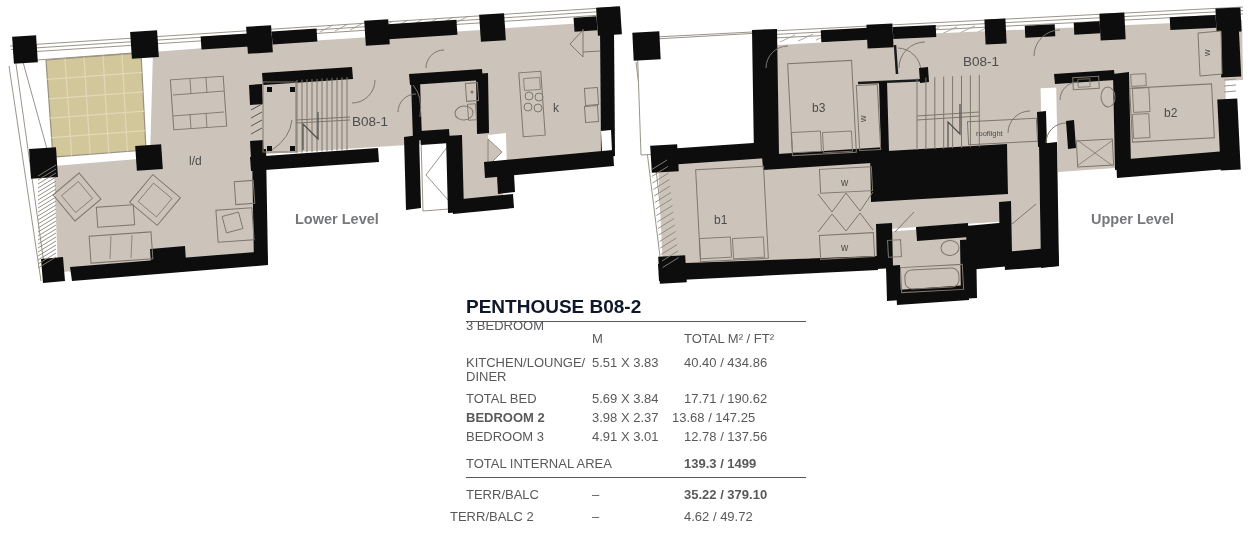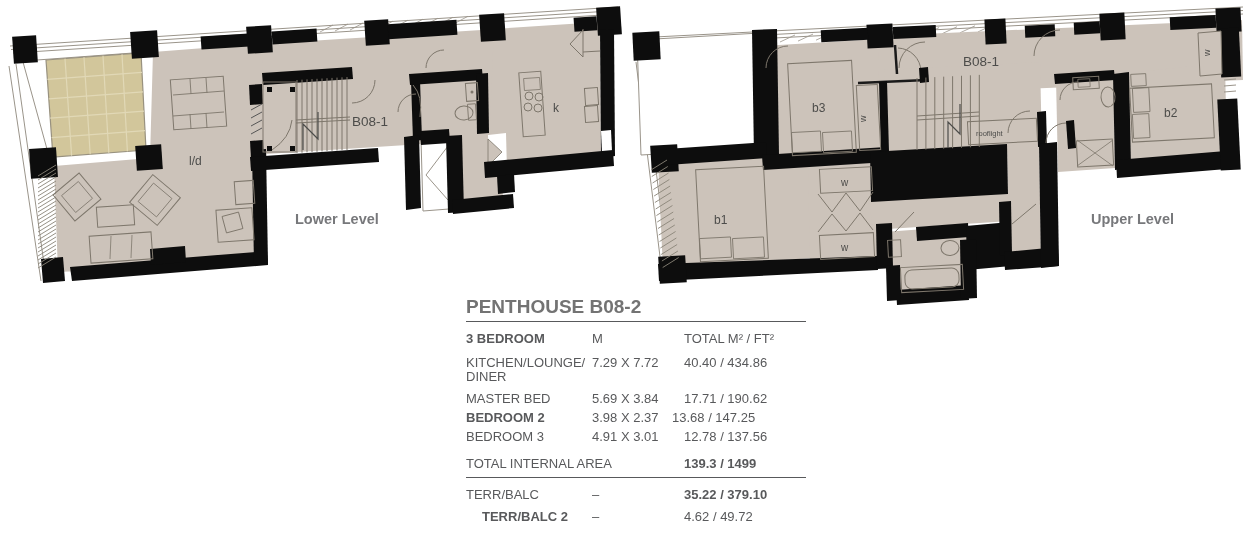--- a/index.html
+++ b/index.html
@@ -296,41 +296,41 @@
 <path d="M766,68 A22,22 0 0 1 788,46" fill="none" stroke="#7e776c" stroke-width="1"></path>
 <path d="M1034,56 A26,26 0 0 1 1060,30" fill="none" stroke="#7e776c" stroke-width="1"></path>
 <path d="M1060,100 A18,18 0 0 1 1078,82" fill="none" stroke="#7e776c" stroke-width="1"></path>
 <path d="M1012,224 L1036,204" fill="none" stroke="#7e776c" stroke-width="1"></path>
 <text x="812" y="112" font-size="12" fill="#4c4c4a" font-weight="normal" text-anchor="start" letter-spacing="0">b3</text>
 <text x="714" y="224" font-size="12" fill="#4c4c4a" font-weight="normal" text-anchor="start" letter-spacing="0">b1</text>
 <text x="1164" y="117" font-size="12" fill="#4c4c4a" font-weight="normal" text-anchor="start" letter-spacing="0">b2</text>
 <text x="963" y="66" font-size="13.5" fill="#4c4c4a" font-weight="normal" text-anchor="start" letter-spacing="0">B08-1</text>
 <text x="1091" y="224" font-size="14.5" fill="#77787b" font-weight="bold" text-anchor="start" letter-spacing="0">Upper Level</text>
     </svg>
-    <div style="position:absolute;left:466px;top:296px;font-family:'Liberation Sans',sans-serif;font-weight:bold;font-size:19px;color:#737373;letter-spacing:0">PENTHOUSE B08-2</div>
+    <div style="position:absolute;left:466px;top:296px;font-family:'Liberation Sans',sans-serif;font-weight:bold;font-size:19px;color:#0f172a;letter-spacing:0">PENTHOUSE B08-2</div>
     <div style="position:absolute;left:466px;top:321px;width:340px;border-top:1.6px solid #58595b"></div>
     <div style="position:absolute;left:466px;top:477px;width:340px;border-top:1.6px solid #58595b"></div>
     <div style="font-family:'Liberation Sans',sans-serif;font-size:13px;color:#58595b;line-height:14px">
-      <div style="position:absolute;top:332px;left:466px;width:300px;font-weight:bold">3 BEDROOM</div>
+      <div style="position:absolute;top:319px;left:466px;width:300px;font-weight:normal">3 BEDROOM</div>
       <div style="position:absolute;top:332px;left:592px;font-weight:normal">M</div>
       <div style="position:absolute;top:332px;left:684px;font-weight:normal">TOTAL M² / FT²</div>
       <div style="position:absolute;top:356px;left:466px;width:126px;font-weight:normal">KITCHEN/LOUNGE/<br>DINER</div>
-      <div style="position:absolute;top:356px;left:592px;font-weight:normal">7.29 X 7.72</div>
+      <div style="position:absolute;top:356px;left:592px;font-weight:normal">5.51 X 3.83</div>
       <div style="position:absolute;top:356px;left:684px;font-weight:normal">40.40 / 434.86</div>
-      <div style="position:absolute;top:392px;left:466px;width:300px;font-weight:normal">MASTER BED</div>
+      <div style="position:absolute;top:392px;left:466px;width:300px;font-weight:normal">TOTAL BED</div>
       <div style="position:absolute;top:392px;left:592px;font-weight:normal">5.69 X 3.84</div>
       <div style="position:absolute;top:392px;left:684px;font-weight:normal">17.71 / 190.62</div>
       <div style="position:absolute;top:411px;left:466px;width:300px;font-weight:bold">BEDROOM 2</div>
       <div style="position:absolute;top:411px;left:592px;font-weight:normal">3.98 X 2.37</div>
       <div style="position:absolute;top:411px;left:672px;font-weight:normal">13.68 / 147.25</div>
       <div style="position:absolute;top:430px;left:466px;width:300px;font-weight:normal">BEDROOM 3</div>
       <div style="position:absolute;top:430px;left:592px;font-weight:normal">4.91 X 3.01</div>
       <div style="position:absolute;top:430px;left:684px;font-weight:normal">12.78 / 137.56</div>
       <div style="position:absolute;top:457px;left:466px;width:300px;font-weight:normal">TOTAL INTERNAL AREA</div>
       <div style="position:absolute;top:457px;left:592px;font-weight:bold"></div>
       <div style="position:absolute;top:457px;left:684px;font-weight:bold">139.3 / 1499</div>
       <div style="position:absolute;top:488px;left:466px;width:300px;font-weight:normal">TERR/BALC</div>
       <div style="position:absolute;top:488px;left:592px;font-weight:normal">–</div>
       <div style="position:absolute;top:488px;left:684px;font-weight:bold">35.22 / 379.10</div>
-      <div style="position:absolute;top:510px;left:482px;width:300px;font-weight:bold">TERR/BALC 2</div>
+      <div style="position:absolute;top:510px;left:450px;width:300px;font-weight:normal">TERR/BALC 2</div>
       <div style="position:absolute;top:510px;left:592px;font-weight:normal">–</div>
       <div style="position:absolute;top:510px;left:684px;font-weight:normal">4.62 / 49.72</div>
     </div>
   </div>
 </body></html>

